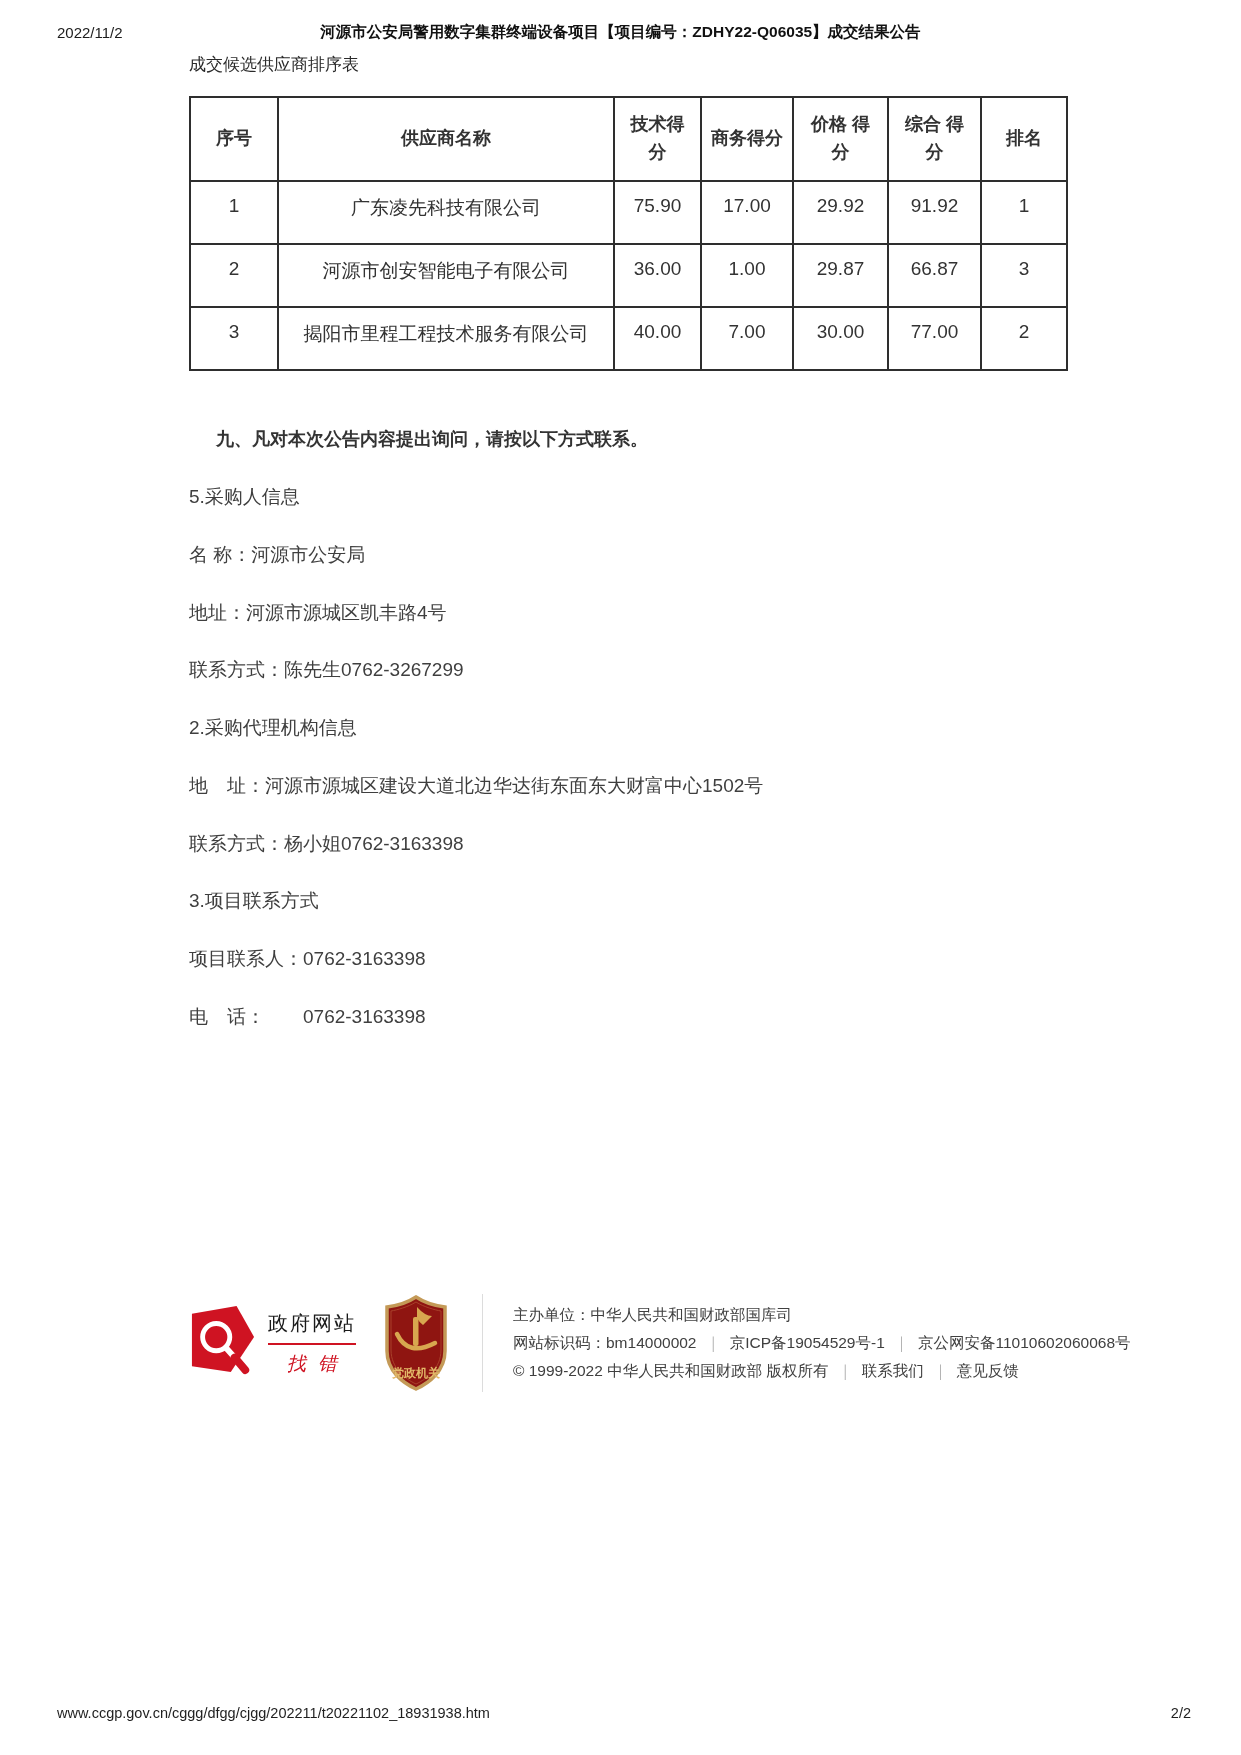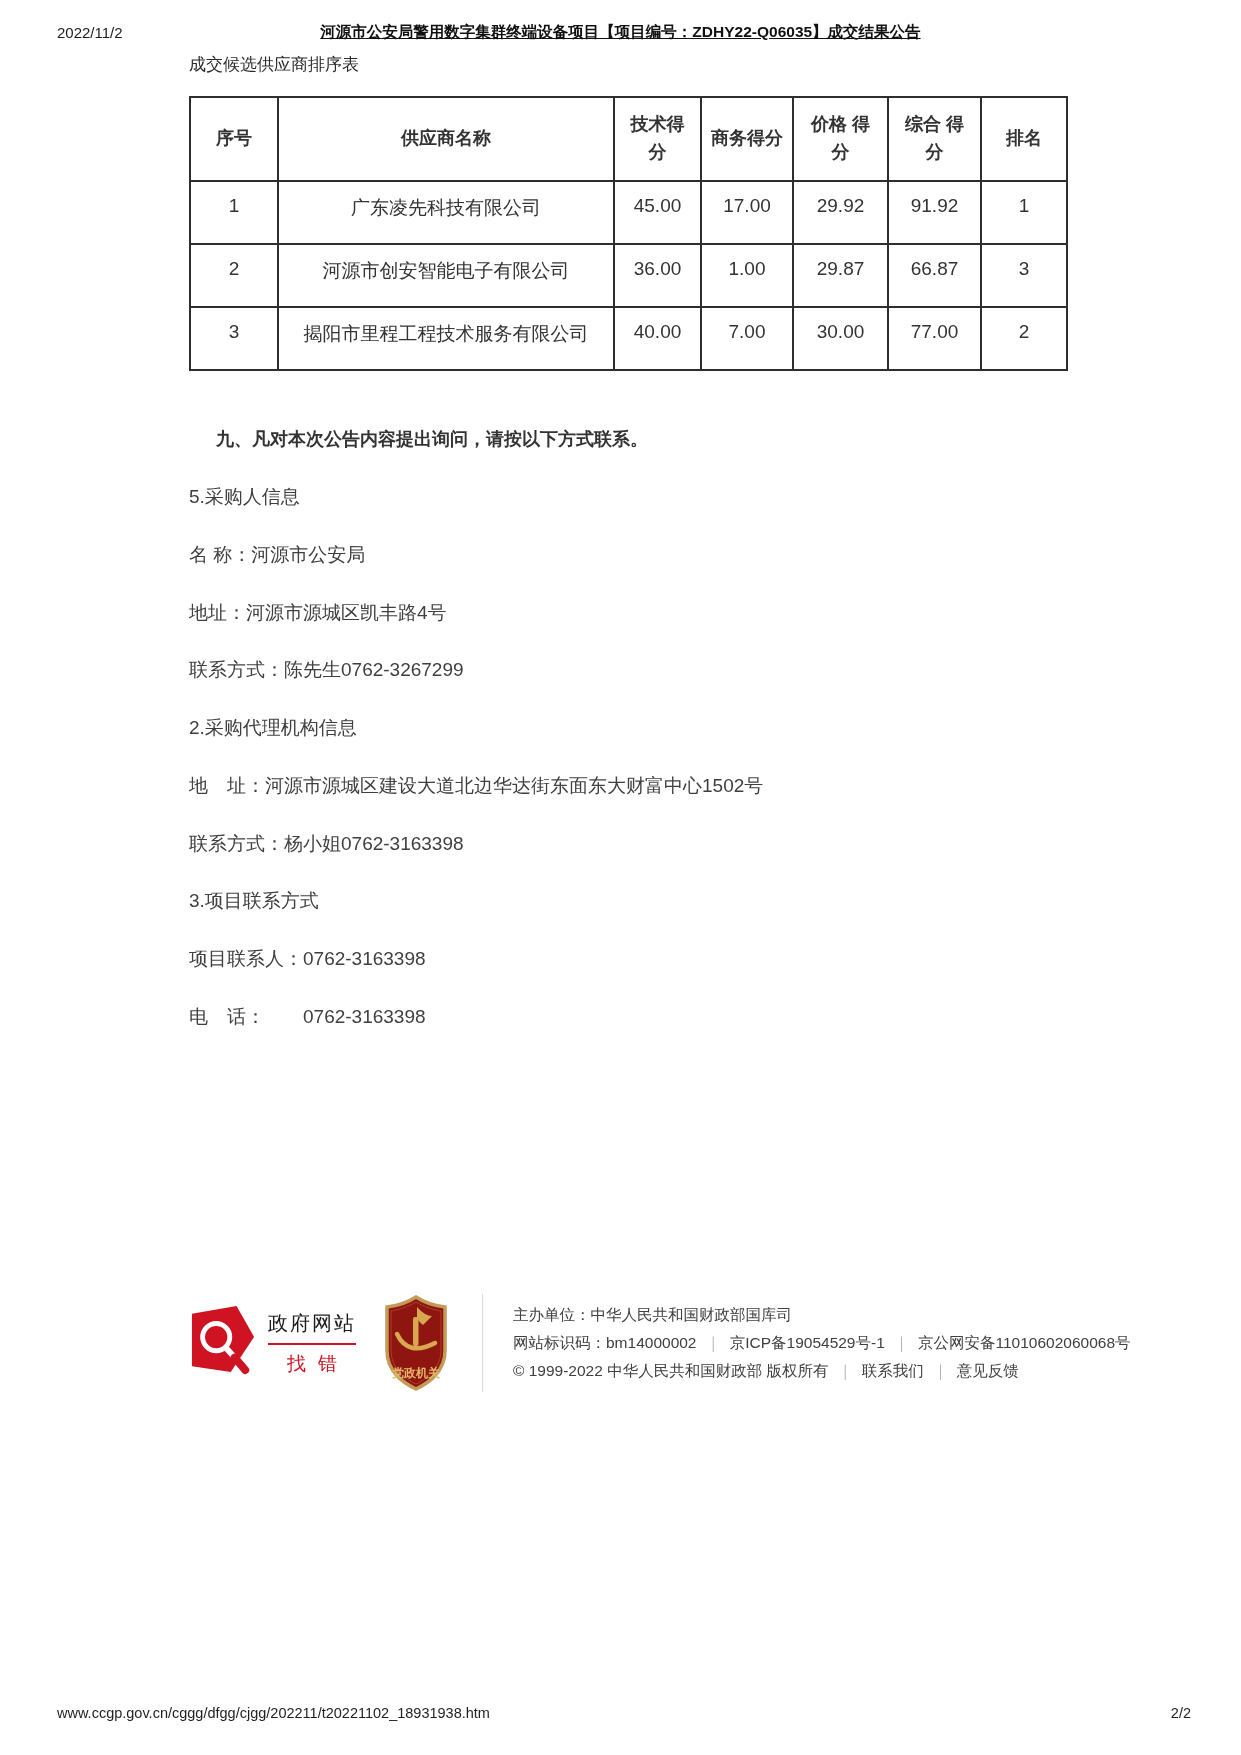--- a/index.html
+++ b/index.html
@@ -7,21 +7,21 @@
   body {
     width:1241px; height:1755px; position:relative;
     font-family:"Liberation Sans","DejaVu Sans",sans-serif;
     color:#3f3f3f; overflow:hidden;
   }
 
   
   .print-header { position:absolute; top:22px; left:57px; right:57px; height:22px; }
   .ph-date { position:absolute; left:0; top:2px; font-size:15px; color:#1c1c1c; }
   .ph-title { position:absolute; left:50%; top:0; transform:translateX(-50%);
-              white-space:nowrap; font-size:15.5px; font-weight:700; color:#111;text-decoration:underline; }
+              white-space:nowrap; font-size:15.5px; font-weight:700; color:#111; }
 
   
   .content { position:absolute; left:189px; top:53px; width:877px; }
   .caption { font-family:"Liberation Serif","DejaVu Serif",serif;
              font-size:17px; color:#2a2a2a; margin-bottom:20px; }
 
   table.rank-table { border-collapse:collapse; table-layout:fixed; width:877px;border-radius:29px; }
   .rank-table th, .rank-table td {
     border:2px solid #2e2e2e; text-align:center; color:#333; overflow:hidden;
   }
@@ -38,21 +38,21 @@
   .section-heading { margin-top:56px; font-size:18px; font-weight:700; color:#333;margin-left:27px; }
   .para { margin-top:34px; font-size:19px; color:#3f3f3f; line-height:1.25; white-space:pre-wrap; }
 
   
   .site-footer { position:absolute; left:190px; top:1294px; display:flex; align-items:center; }
   .find-error-badge { display:flex; align-items:center; cursor:pointer; }
   .fe-text { margin-left:12px; }
   .fe-line1 { font-size:20px; color:#1a1a1a; letter-spacing:2px;
               padding-bottom:6px; border-bottom:2px solid #cf1322; }
   .fe-line2 { margin-top:6px; color:#cf1322; font-size:19px; font-weight:500;
-              text-align:center; letter-spacing:12px; text-indent:12px; }
+              text-align:center; letter-spacing:12px; text-indent:12px;font-style:italic; }
   .shield-badge { margin-left:28px; cursor:pointer; line-height:0; }
   .footer-divider { width:1px; height:98px; background:#dcdcdc; margin:0 30px 0 34px; }
   .footer-text { font-size:15.5px; color:#404040; }
   .footer-line { line-height:28px; white-space:nowrap; }
   .sep { color:#b0b0b0; margin:0 9px; }
   .footer-link { color:#404040; cursor:pointer; text-decoration:none; }
 
   
   .print-footer { position:absolute; left:57px; right:50px; top:1705px;
                   display:flex; justify-content:space-between;
@@ -90,21 +90,21 @@
 分</th>
         <th>综合 得
 分</th>
         <th>排名</th>
       </tr>
     </thead>
     <tbody>
       <tr>
         <td>1</td>
         <td>广东凌先科技有限公司</td>
-        <td>45.00</td>
+        <td>75.90</td>
         <td>17.00</td>
         <td>29.92</td>
         <td>91.92</td>
         <td>1</td>
       </tr>
       <tr>
         <td>2</td>
         <td>河源市创安智能电子有限公司</td>
         <td>36.00</td>
         <td>1.00</td>

